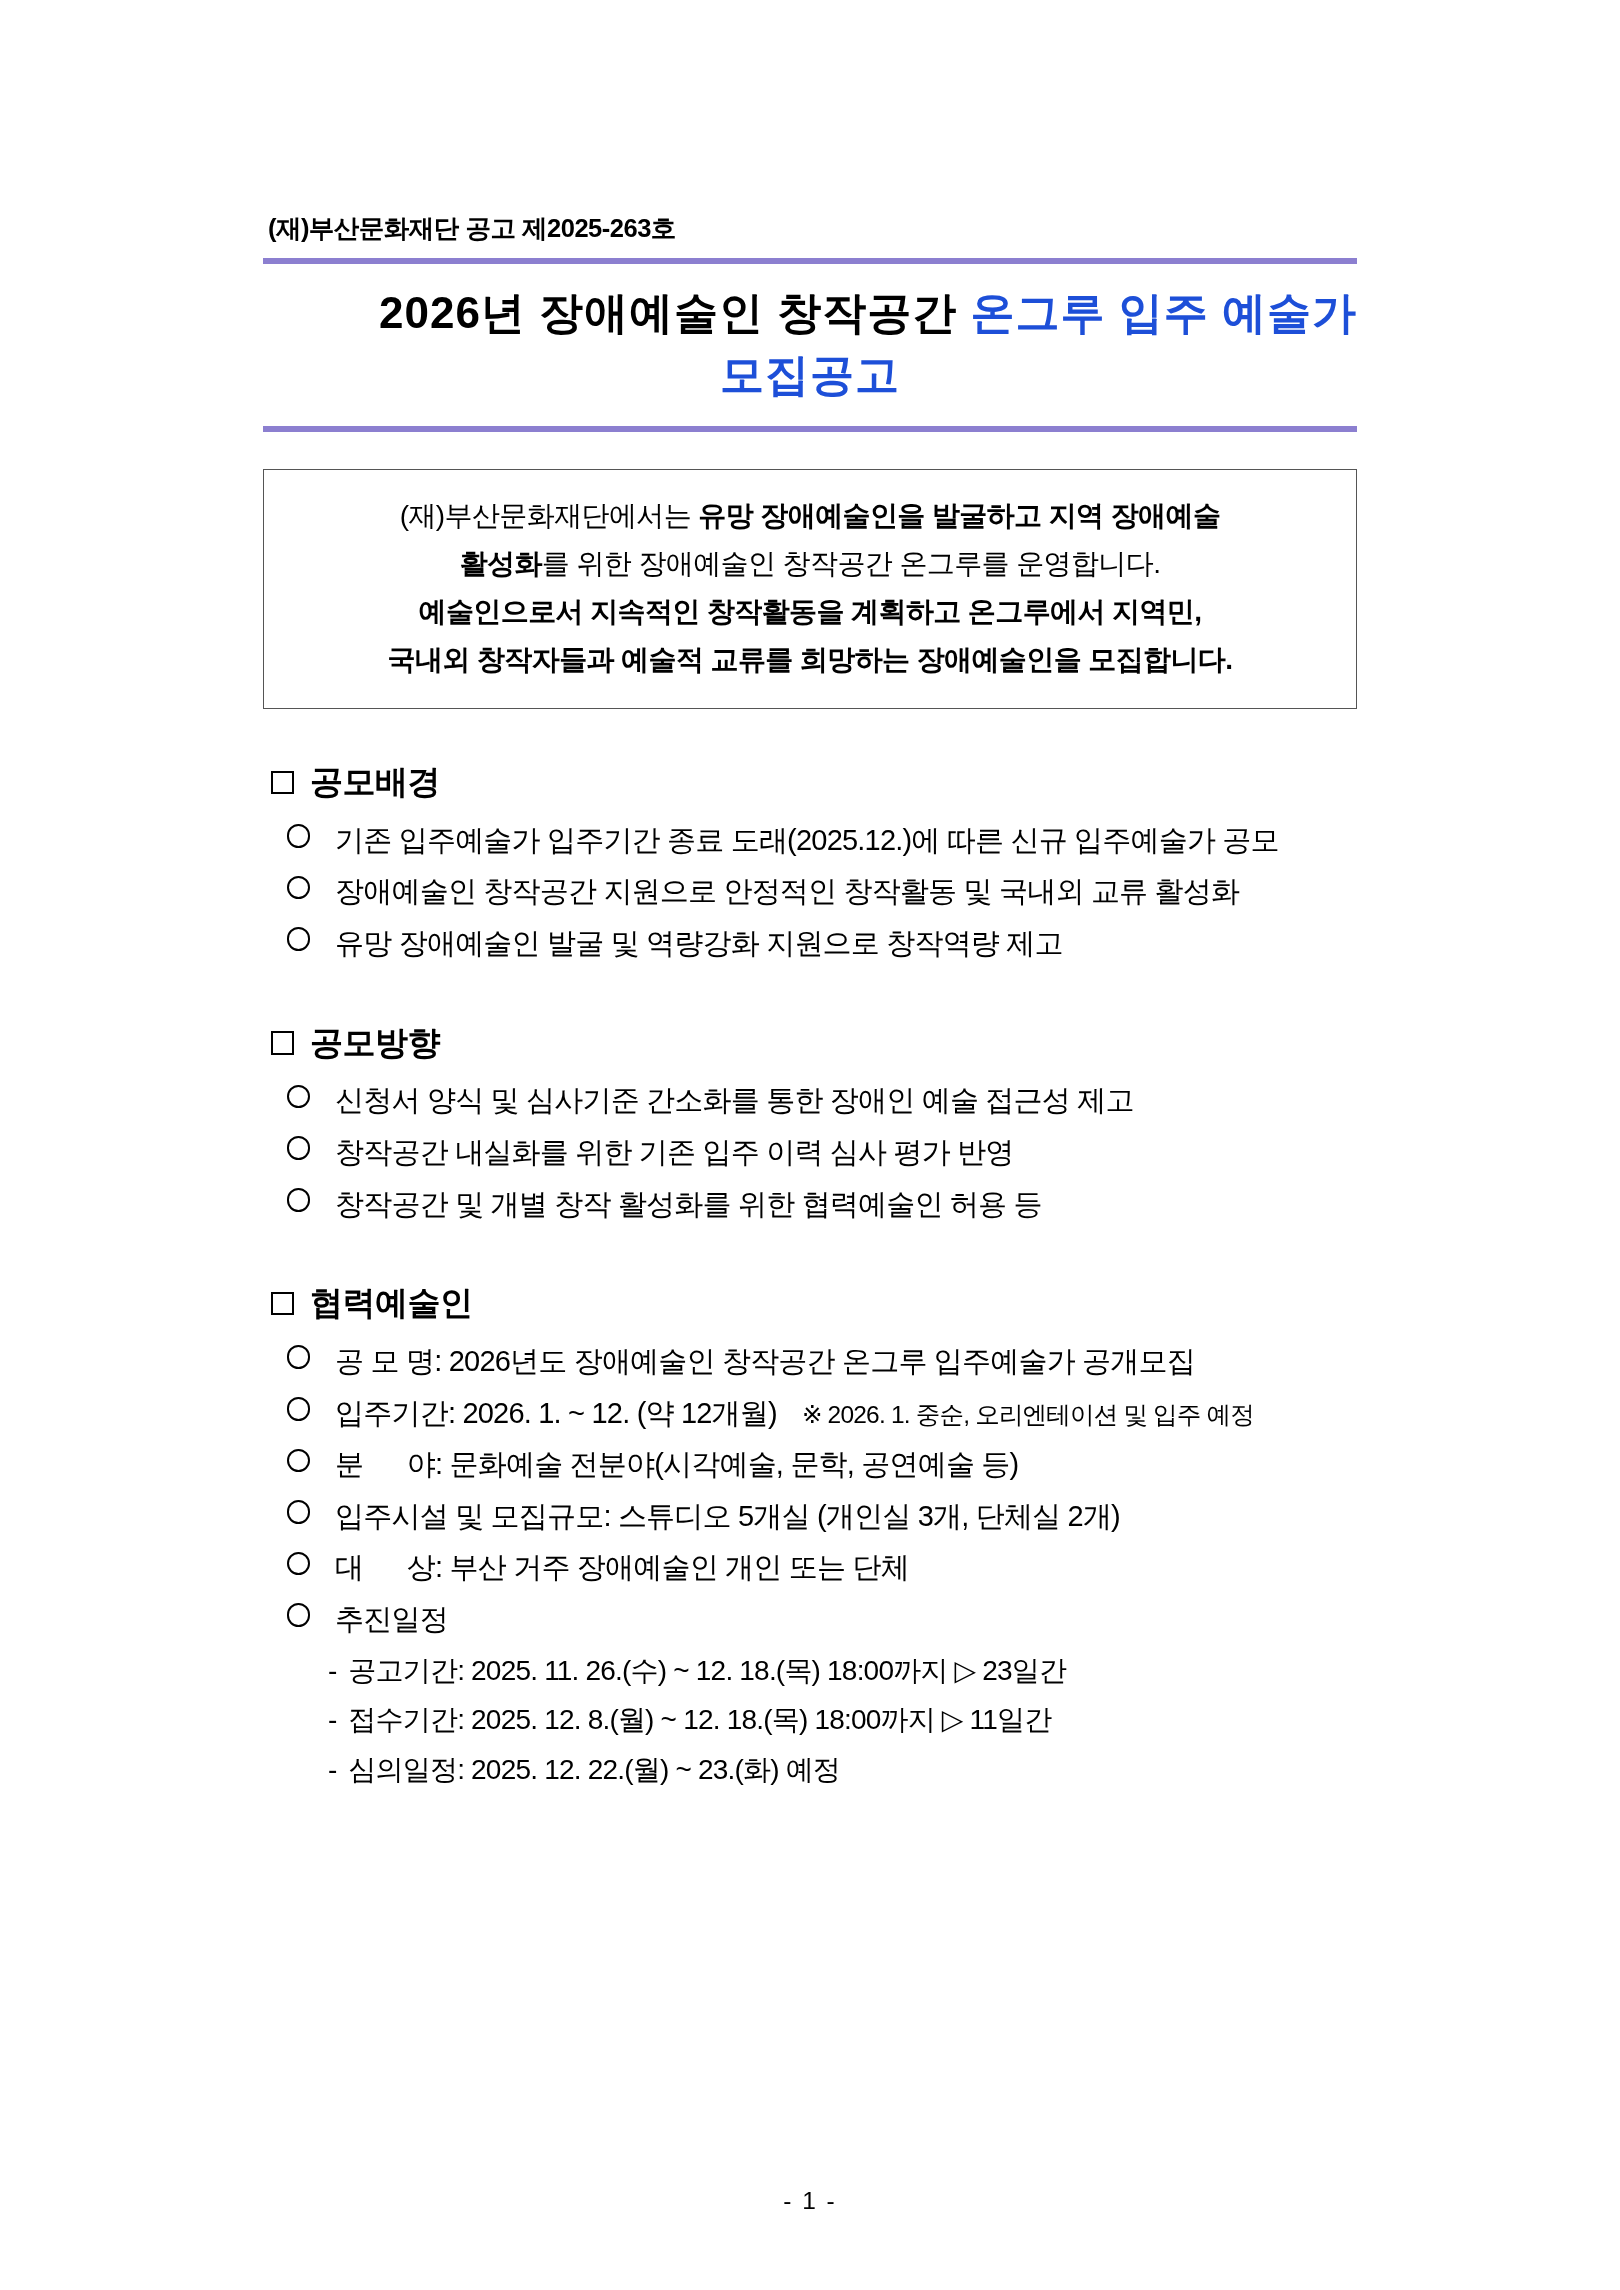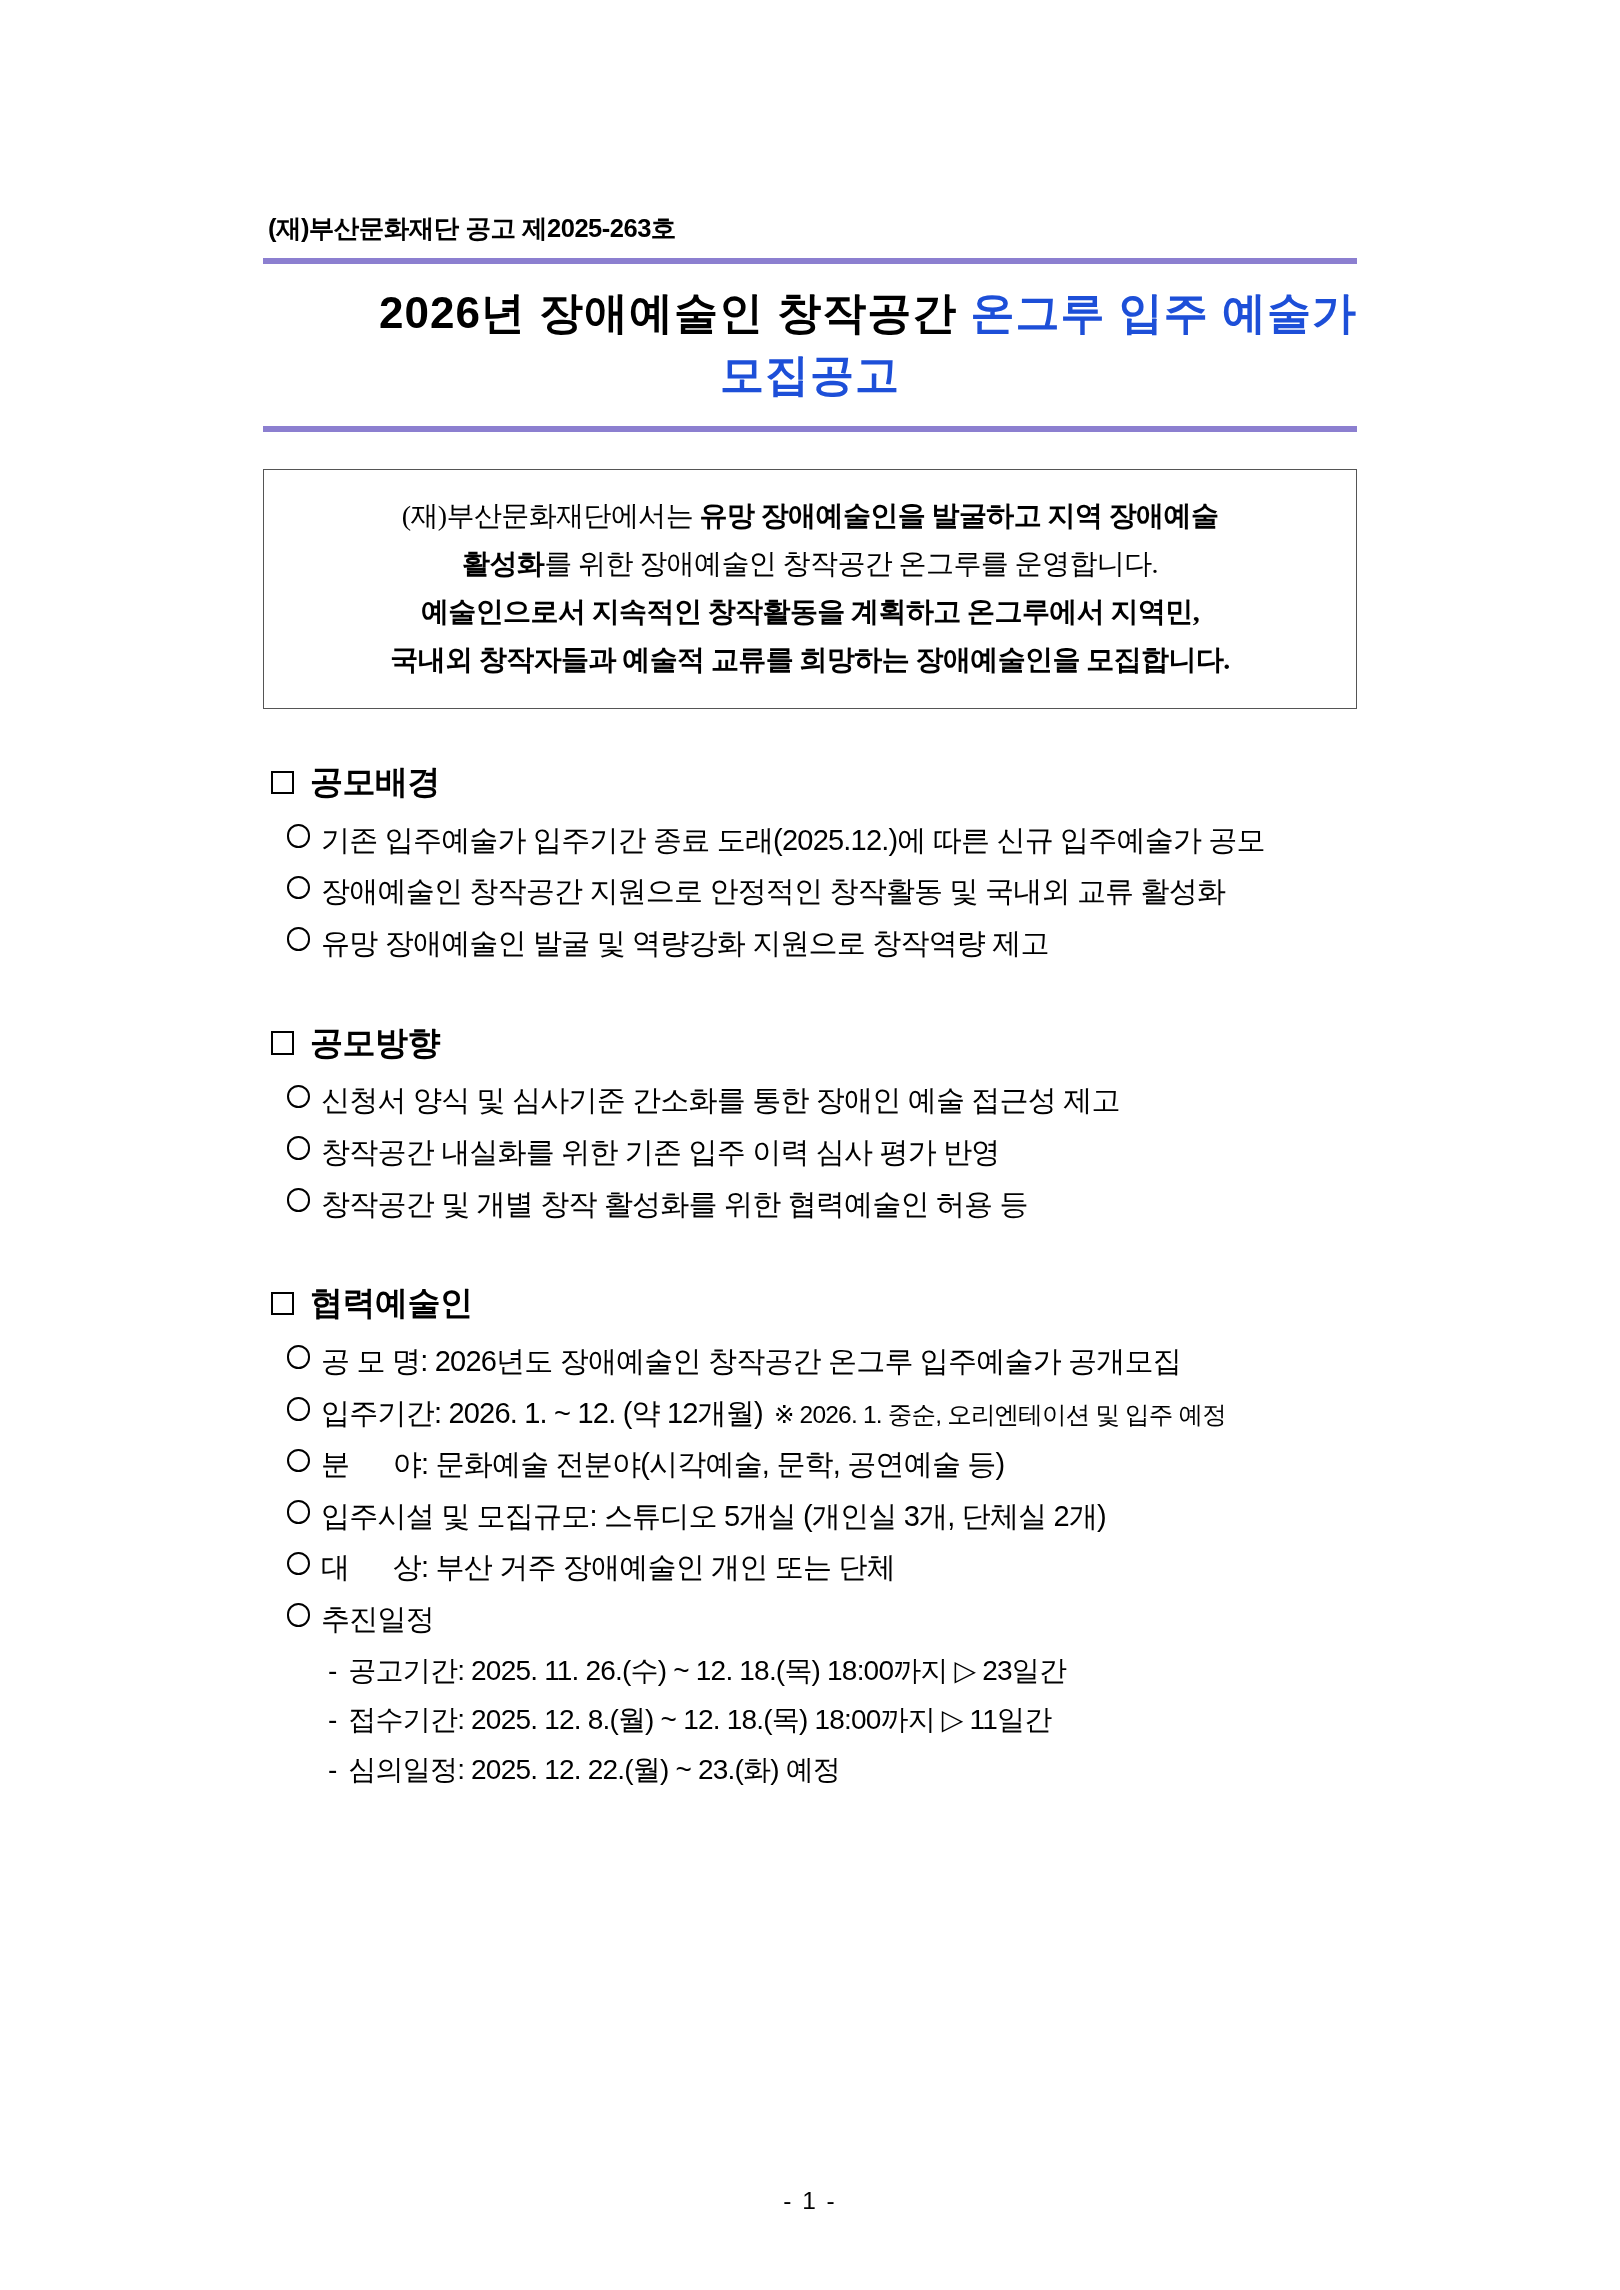--- a/index.html
+++ b/index.html
@@ -59,21 +59,21 @@
   }
 
   
   .intro-box {
     margin-top: 37px;
     border: 1.5px solid #555555;
     padding: 21.6px 27.4px 23.5px 27.4px;
     text-align: center;
   }
   .intro-line {
-    font-family: Liberation Serif, serif;
+    font-family: Liberation Sans, sans-serif;
     font-size: 28px;
     line-height: 1.72;
     letter-spacing: -0.6px;
   }
   .intro-line b {
     font-weight: bold;
   }
 
   
   .section {
@@ -101,21 +101,21 @@
     padding: 0;
     list-style: none;
   }
   .bullet {
     font-family: "Liberation Sans", "DejaVu Sans", sans-serif;
     font-size: 29px;
     line-height: 1.78;
     letter-spacing: -0.8px;
     display: flex;
     align-items: baseline;
-    gap: 11px;
+    gap: 25px;
     padding-left: 23.5px;
   }
   .circ {
     flex: 0 0 auto;
     display: inline-block;
     width: 19.6px;
     height: 19.6px;
     border: 2.5px solid #000;
     border-radius: 50%;
     position: relative;

